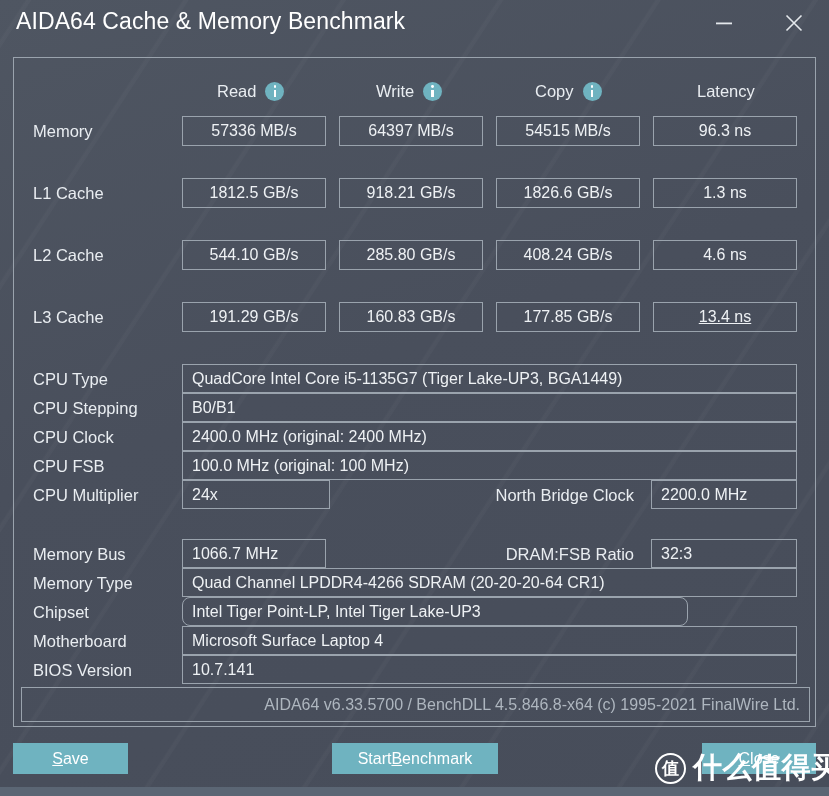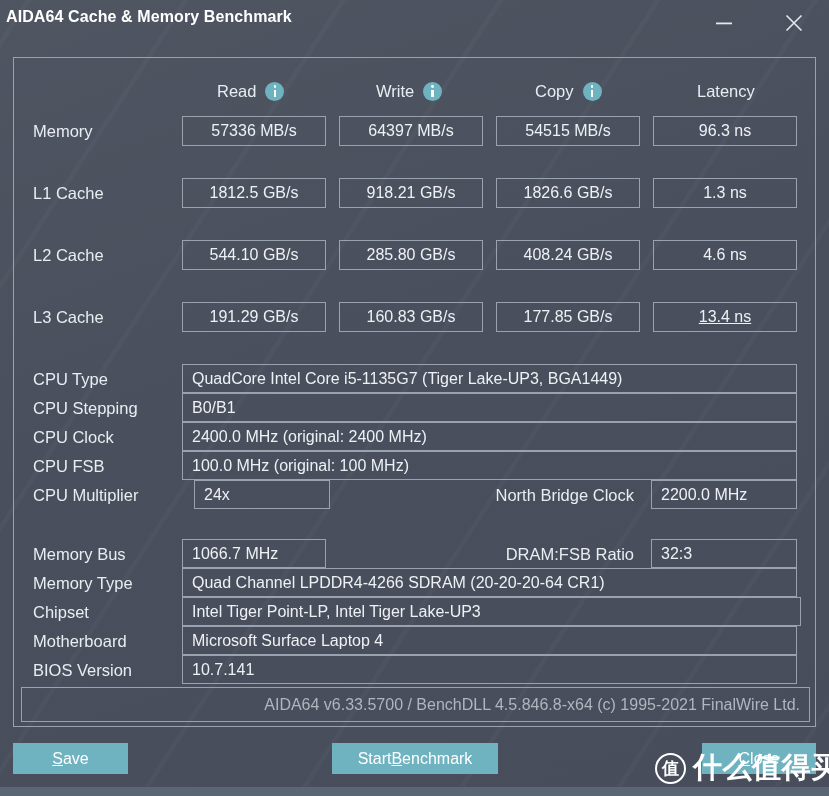--- a/index.html
+++ b/index.html
@@ -38,24 +38,24 @@
 
   
   #titlebar {
     position: absolute;
     left: 0; top: 0;
     width: 829px;
     height: 48px;
   }
   #app-title {
     position: absolute;
-    left: 6px;
+    left: 16px;
     top: 8px;
-    font-size: 16px;
-    font-weight: bold;
+    font-size: 23px;
+    font-weight: normal;
     letter-spacing: 0.1px;
     color: #ffffff;
     white-space: nowrap;
   }
   .winbtn {
     position: absolute;
     top: 4px;
     width: 42px;
     height: 38px;
     cursor: default;
@@ -317,34 +317,34 @@
     <div class="rowlabel" style="top:341px;">CPU Stepping</div>
     <div class="vbox inforow-box left" style="left:168px; top:335px; width:615px;">B0/B1</div>
 
     <div class="rowlabel" style="top:370px;">CPU Clock</div>
     <div class="vbox inforow-box left" style="left:168px; top:364px; width:615px;">2400.0 MHz  (original: 2400 MHz)</div>
 
     <div class="rowlabel" style="top:399px;">CPU FSB</div>
     <div class="vbox inforow-box left" style="left:168px; top:393px; width:615px;">100.0 MHz  (original: 100 MHz)</div>
 
     <div class="rowlabel" style="top:428px;">CPU Multiplier</div>
-    <div class="vbox inforow-box left" style="left:180px; top:422px; width:136px;">24x</div>
+    <div class="vbox inforow-box left" style="left:168px; top:422px; width:148px;">24x</div>
     <div class="inline-label" style="left:330px; top:428px; width:290px;">North Bridge Clock</div>
     <div class="vbox inforow-box left" style="left:637px; top:422px; width:146px;">2200.0 MHz</div>
 
     <div class="rowlabel" style="top:487px;">Memory Bus</div>
     <div class="vbox inforow-box left" style="left:168px; top:481px; width:144px;">1066.7 MHz</div>
     <div class="inline-label" style="left:330px; top:487px; width:290px;">DRAM:FSB Ratio</div>
     <div class="vbox inforow-box left" style="left:637px; top:481px; width:146px;">32:3</div>
 
     <div class="rowlabel" style="top:516px;">Memory Type</div>
     <div class="vbox inforow-box left" style="left:168px; top:510px; width:615px;">Quad Channel LPDDR4-4266 SDRAM  (20-20-20-64 CR1)</div>
 
     <div class="rowlabel" style="top:545px;">Chipset</div>
-    <div class="vbox inforow-box left" style="left:168px; top:539px; width:619px;">Intel Tiger Point-LP, Intel Tiger Lake-UP3</div>
+    <div class="vbox inforow-box left" style="left:168px; top:539px; width:506px;border-radius:8px;">Intel Tiger Point-LP, Intel Tiger Lake-UP3</div>
 
     <div class="rowlabel" style="top:574px;">Motherboard</div>
     <div class="vbox inforow-box left" style="left:168px; top:568px; width:615px;">Microsoft Surface Laptop 4</div>
 
     <div class="rowlabel" style="top:603px;">BIOS Version</div>
     <div class="vbox inforow-box left" style="left:168px; top:597px; width:615px;">10.7.141</div>
 
     <div id="versionbox" style="top:629px;">AIDA64 v6.33.5700 / BenchDLL 4.5.846.8-x64  (c) 1995-2021 FinalWire Ltd.</div>
 
   </div>

